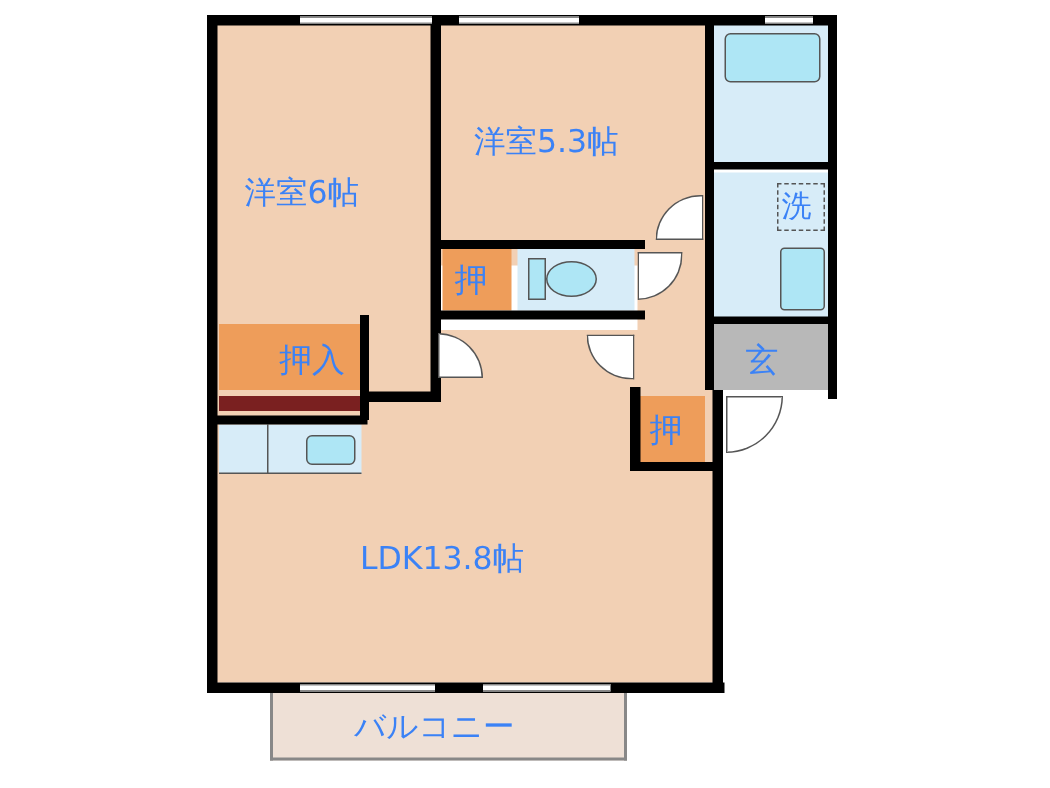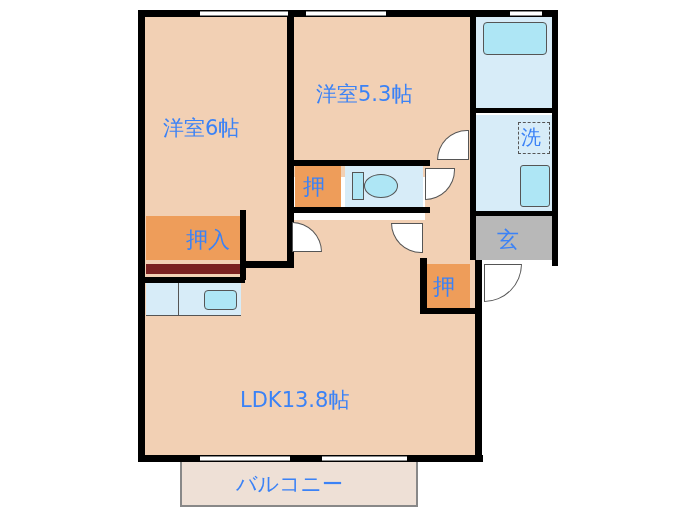--- a/index.html
+++ b/index.html
@@ -74,16 +74,16 @@
 <div class="abs win" style="left:322px;top:456px;width:85px;height:5px;"></div>
 
 <div class="abs door" style="left:292px;top:222px;width:30px;height:30px;border-radius:0 30px 0 0;"></div>
 <div class="abs door" style="left:437px;top:130px;width:32px;height:30px;border-radius:30px 0 0 0;"></div>
 <div class="abs door" style="left:425px;top:168px;width:30px;height:32px;border-radius:0 0 30px 0;"></div>
 <div class="abs door" style="left:391px;top:223px;width:32px;height:30px;border-radius:0 0 0 30px;"></div>
 <div class="abs door" style="left:484px;top:264px;width:38px;height:38px;border-radius:0 0 38px 0;"></div>
 
 <div class="lbl" style="left:163px;top:114px;font-size:21px;">洋室6帖</div>
 <div class="lbl" style="left:316px;top:80px;font-size:21px;">洋室5.3帖</div>
-<div class="lbl" style="left:240px;top:386px;font-size:21px;">LDK13.8帖</div>
+<div class="lbl" style="left:240px;top:358px;font-size:21px;">LDK13.8帖</div>
 
 <div class="abs" style="left:180px;top:462px;width:238px;height:45px;background:#eee0d6;border:2px solid #888;border-top:none;"></div>
 <div class="lbl" style="left:236px;top:470px;font-size:21px;">バルコニー</div>
 
 </body></html>

